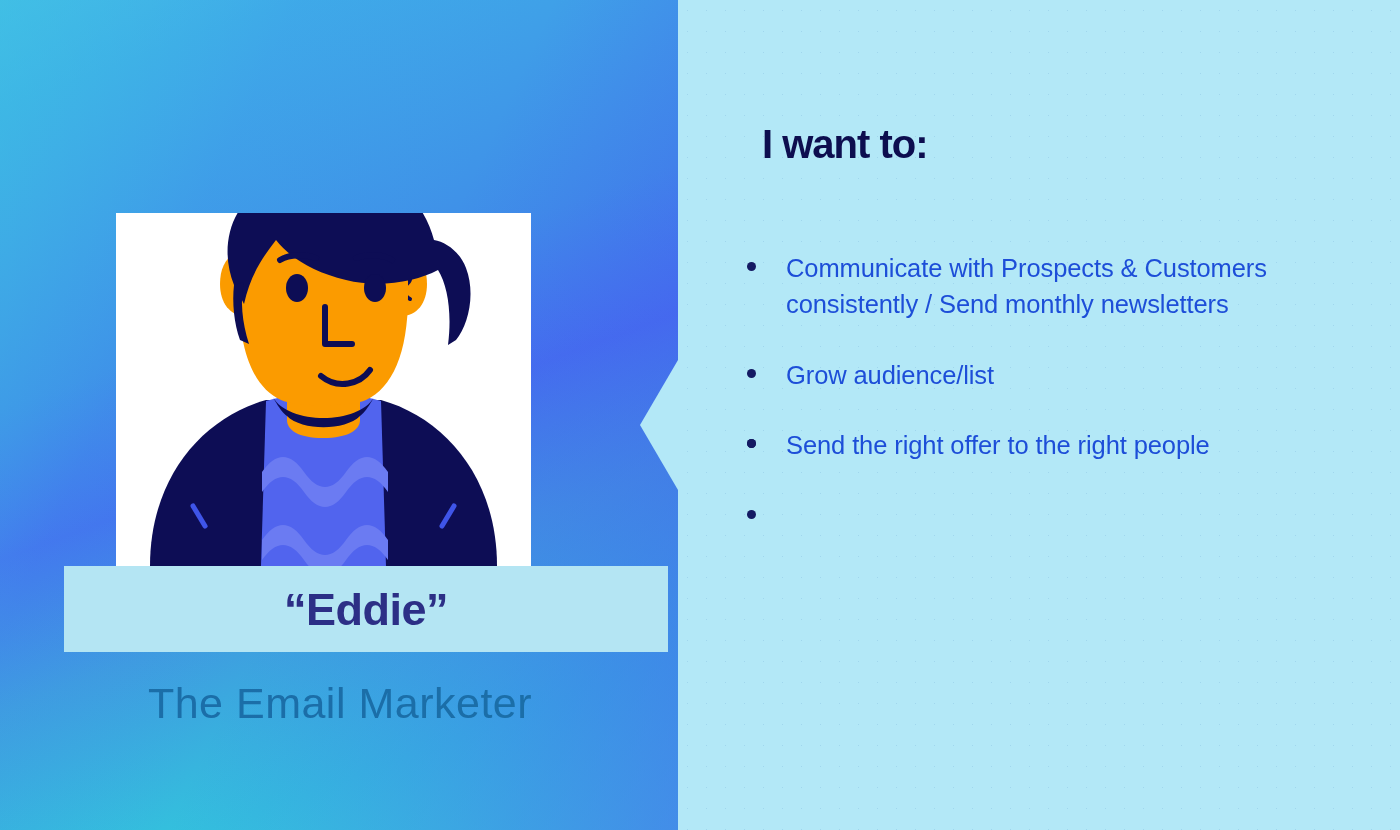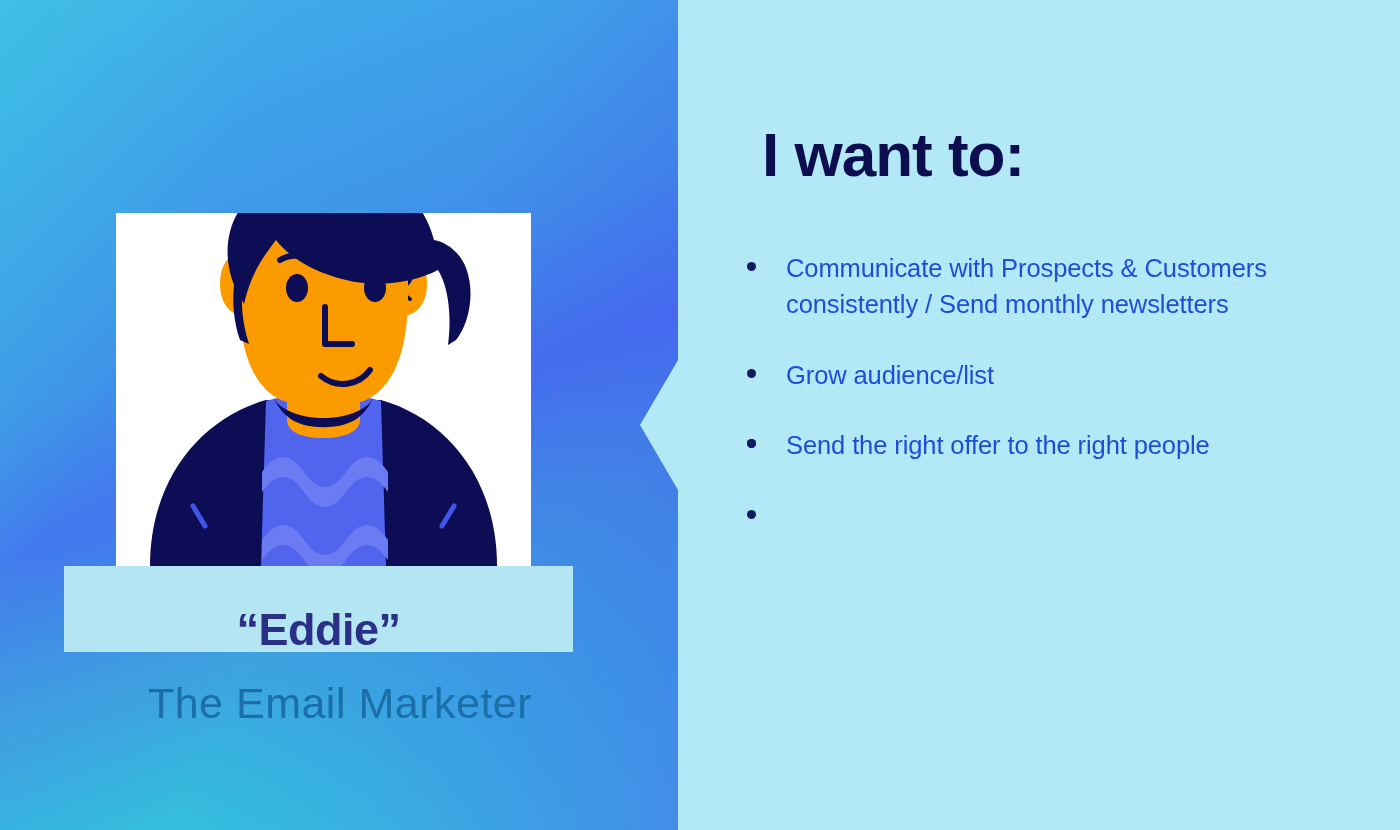--- a/index.html
+++ b/index.html
@@ -57,23 +57,23 @@
     position:absolute;
     left:116px; top:100px;
     width:415px; height:466px;
     overflow:hidden;
   }
   .avatar svg{ display:block; width:415px; height:466px; }
 
   .name-band{
     position:absolute;
     left:64px; top:566px;
-    width:509px; height:86px;
+    width:604px; height:86px;
     background:#b4e5f3;
-    display:flex; align-items:flex-end; justify-content:center;
+    display:flex; align-items:center; justify-content:center;
   }
   .name-text{
     font-size:45px;
     font-weight:bold;
     color:#2c2f86;
     letter-spacing:-0.5px;
     line-height:1;
   }
   .role-text{
     position:absolute;
@@ -108,21 +108,21 @@
     left:-38px; top:360px;
     width:0; height:0;
     border-top:65px solid transparent;
     border-bottom:65px solid transparent;
     border-right:38px solid #b3e8f7;
   }
 
   .headline{
     position:absolute;
     left:84px; top:124px;
-    font-size:62px;
+    font-size:40px;
     font-weight:bold;
     color:#0d0e4f;
     letter-spacing:-1px;
     line-height:1;
   }
 
   .wants{
     position:absolute;
     left:66px; top:236px;
     width:640px;

